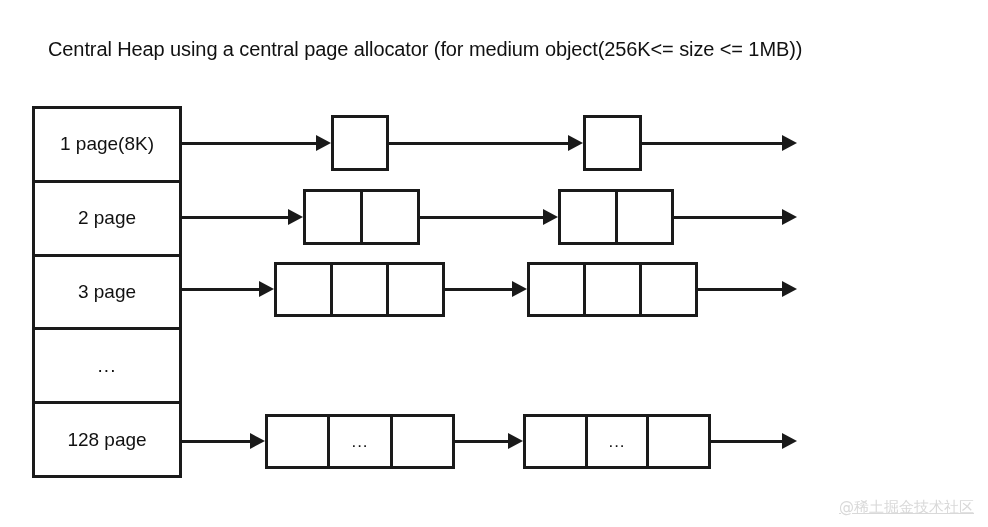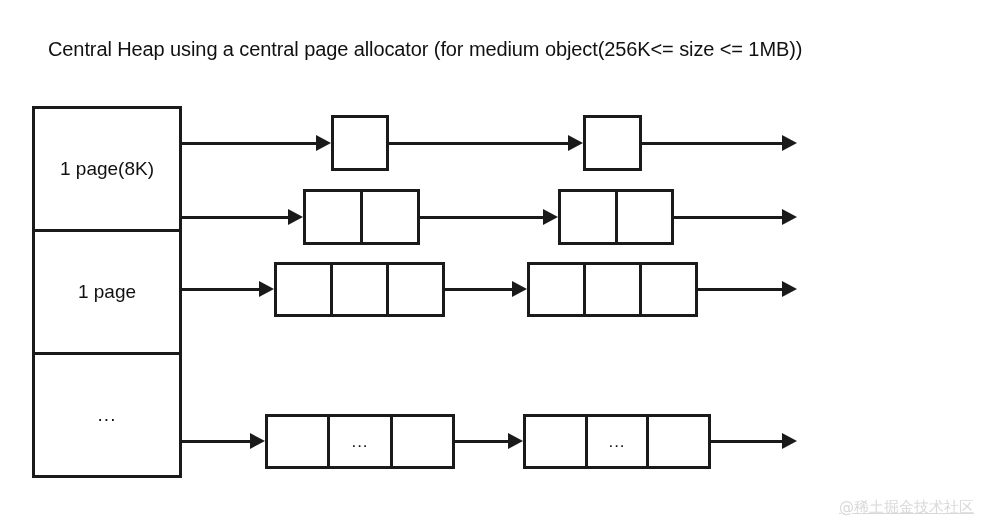--- a/index.html
+++ b/index.html
@@ -126,24 +126,30 @@
 </head>
 <body>
 
 <div id="diagram-title">Central Heap using a central page allocator (for medium object(256K&lt;= size &lt;= 1MB))</div>
 
 <div id="size-class-table">
   <div class="table-row">
     <span class="table-row-label">1 page(8K)</span>
   </div>
   <div class="table-row">
-    <span class="table-row-label">1 page</span>
+    <span class="table-row-label">2 page</span>
+  </div>
+  <div class="table-row">
+    <span class="table-row-label">3 page</span>
   </div>
   <div class="table-row">
     <span class="table-row-label ellipsis">...</span>
+  </div>
+  <div class="table-row">
+    <span class="table-row-label">128 page</span>
   </div>
 </div>
 
 <div class="chain-row" style="top:103px; width:620px;">
   <div class="chain-inner">
     <div class="conn-line" style="left:0px; width:134px;"></div>
     <div class="arrow-head" style="left:134px;"></div>
     <div class="span-box" style="left:149px; width:58px; height:56px; margin-top:-28px;">
       <div class="span-cell"></div>
     </div>

